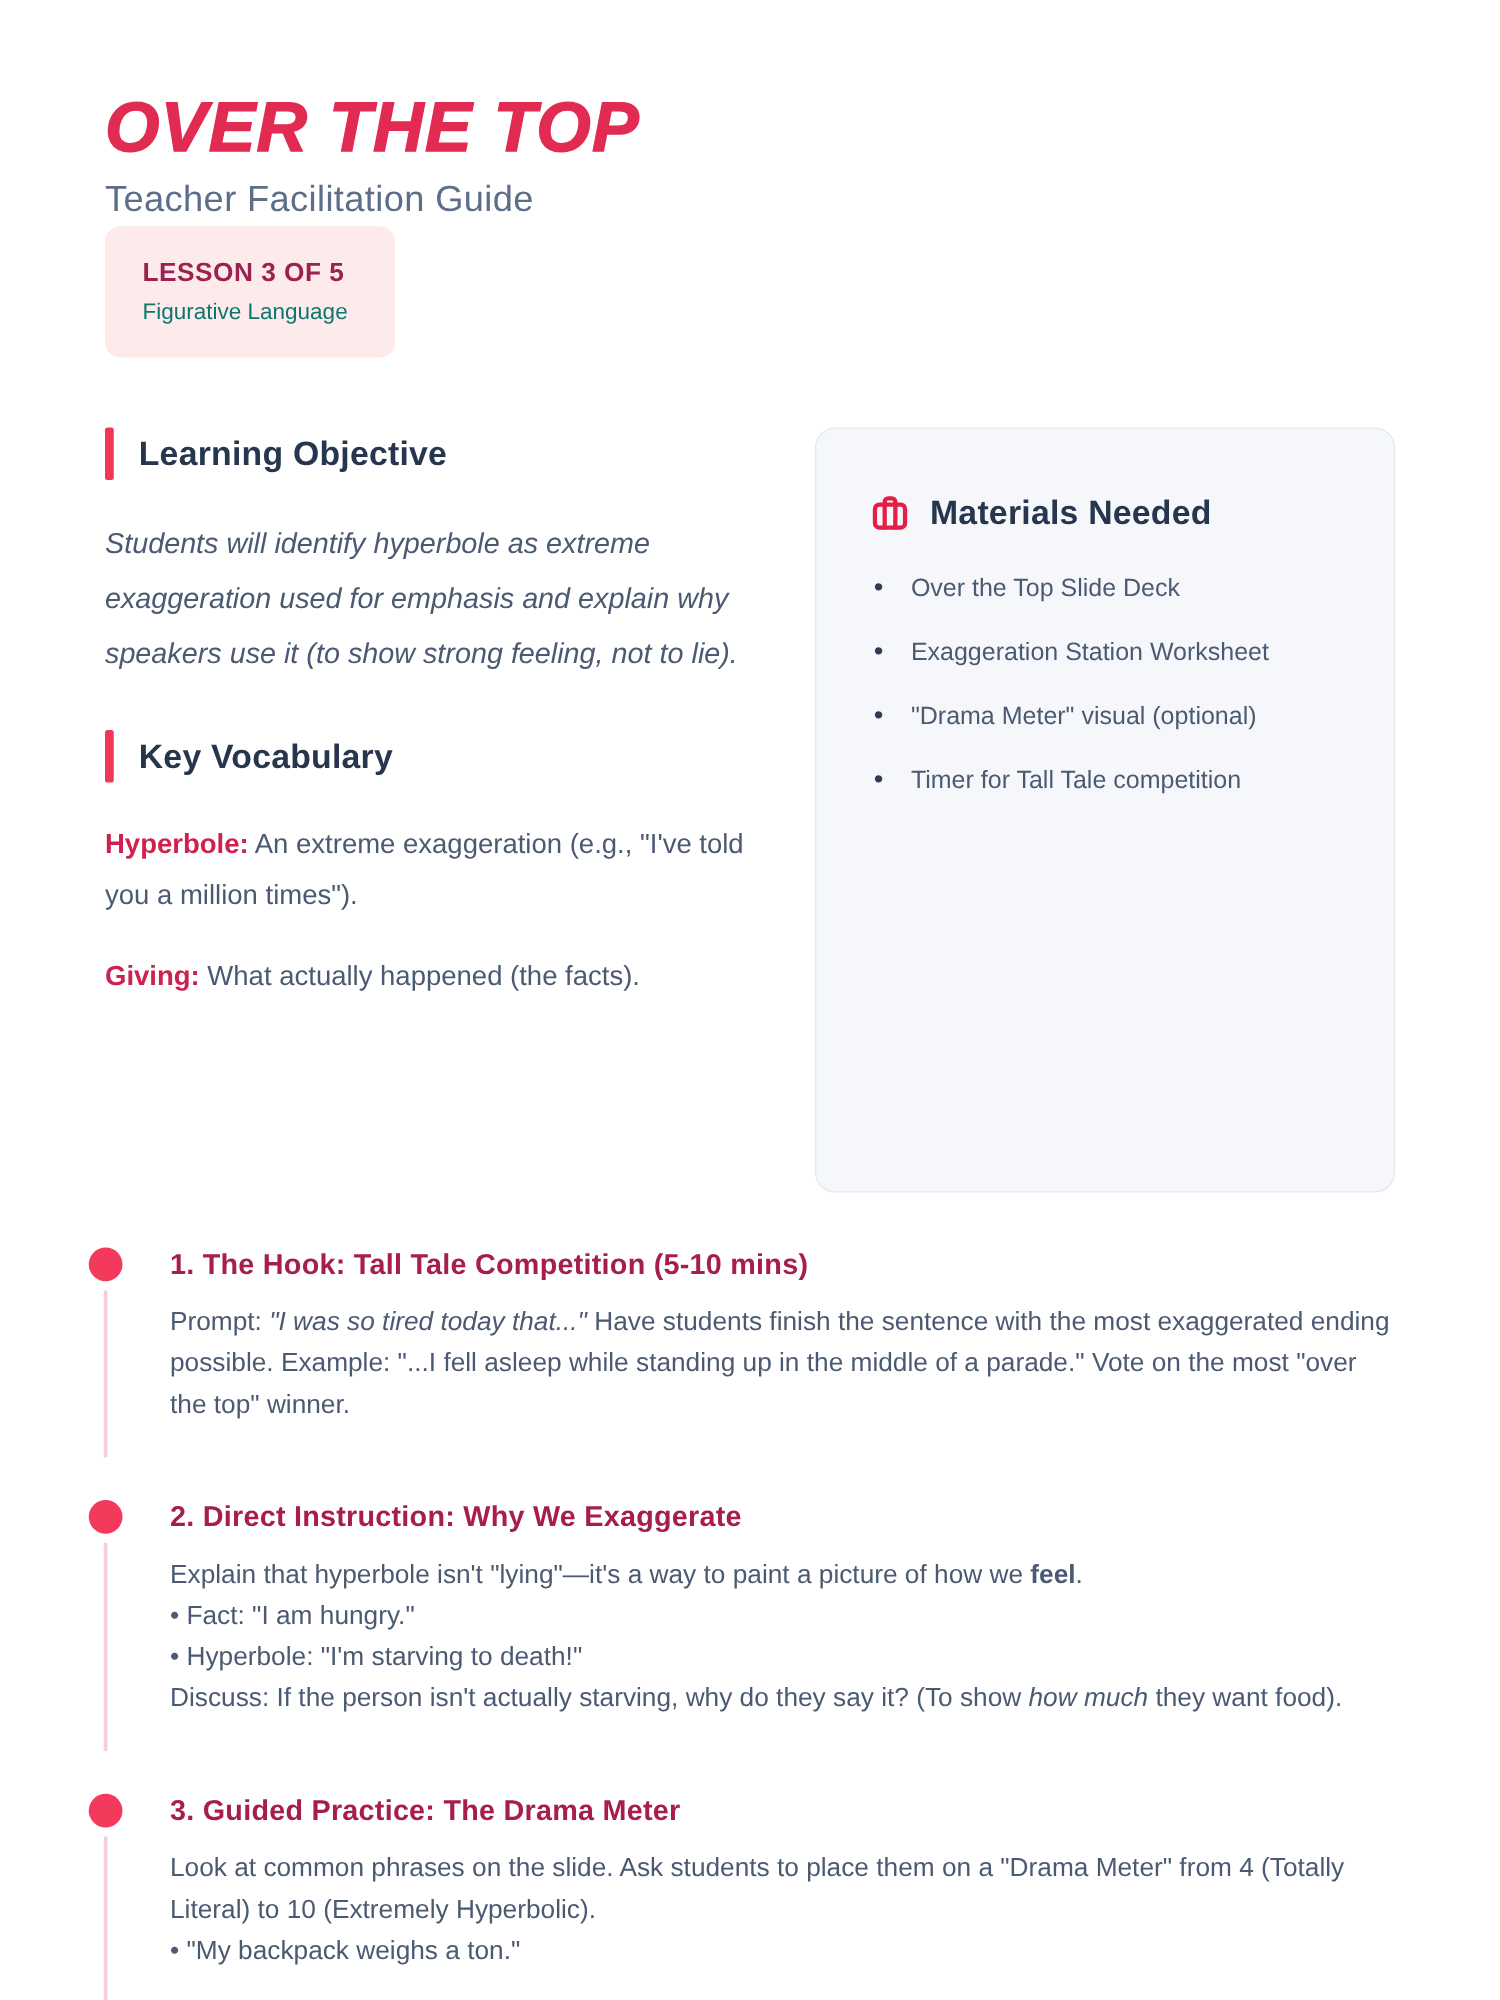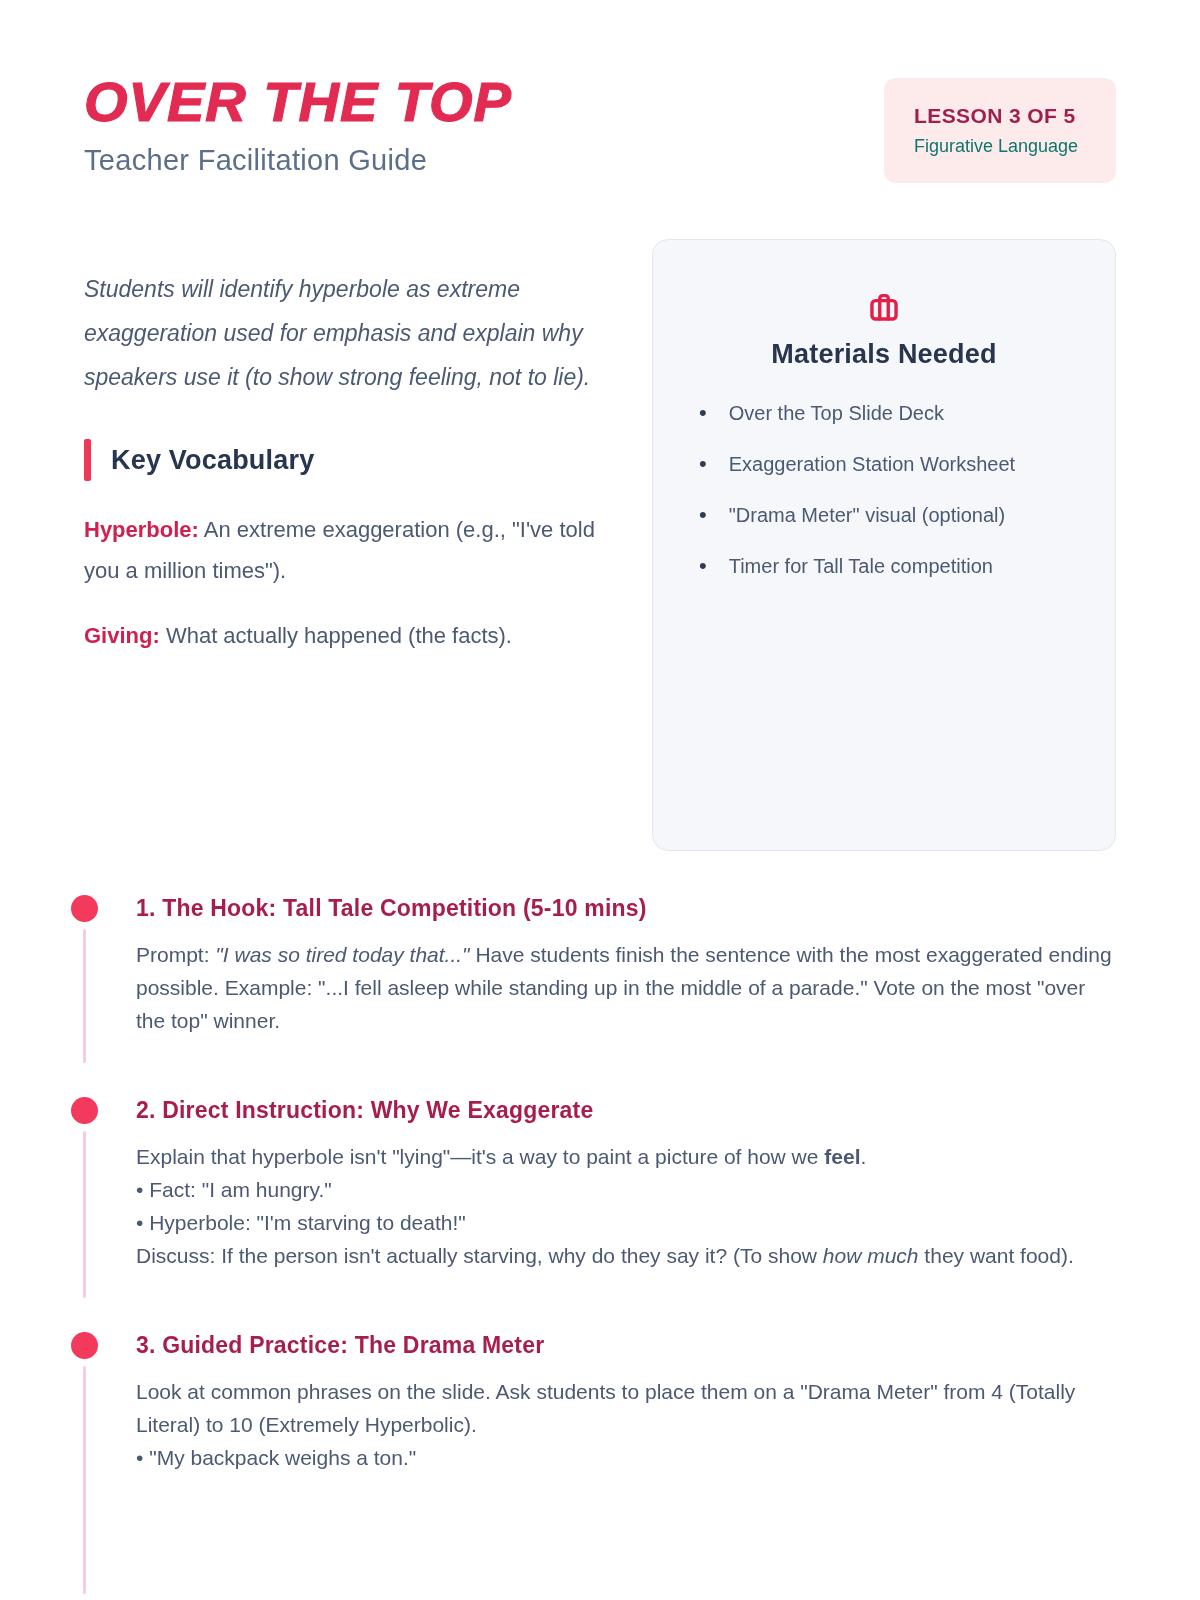--- a/index.html
+++ b/index.html
@@ -7,21 +7,21 @@
   body {
     height:1600px;
     overflow:hidden;
     background:#ffffff;
     font-family:"Liberation Sans", sans-serif;
     color:#4b5a72;
   }
   .page { width:1200px; padding:74px 84px 0 84px; }
 
   
-  .header { display:flex; justify-content:space-between; align-items:flex-start; }
+  .header { display:flex; justify-content:space-between; align-items:flex-start;flex-direction:column; }
   .doc-title {
     font-size:56px;
     font-weight:bold;
     font-style:italic;
     color:#e22b52;
     letter-spacing:1px;
     -webkit-text-stroke:1.2px #e22b52;
     line-height:1.0;
   }
   .doc-subtitle {
@@ -61,21 +61,21 @@
   .vocab-term { font-weight:bold; color:#ce2150; }
 
   .materials-box {
     flex:1;
     background:#f5f7fa;
     border:1px solid #e3e8f0;
     border-radius:16px;
     padding:50px 42px;
     min-height:612px;
   }
-  .materials-heading { display:flex; align-items:center; gap:15px;flex-direction:column; }
+  .materials-heading { display:flex; align-items:center; gap:15px; }
   .materials-heading h2 { font-size:27px; font-weight:bold; color:#27364e; letter-spacing:0.2px; }
   .briefcase { width:34px; height:34px; flex:none; }
   .materials-list { list-style:none; margin-top:30px; }
   .materials-list li {
     display:flex; align-items:baseline;
     font-size:20px; color:#4b5a72;
     margin-top:25px;
   }
   .materials-list li::before {
     content:"•";
@@ -128,20 +128,24 @@
     </div>
     <div class="lesson-badge">
       <div class="line1">LESSON 3 OF 5</div>
       <div class="line2">Figurative Language</div>
     </div>
   </div>
 
   <div class="two-col">
     <div class="left-col">
 
+      <div class="section-heading">
+        <span class="accent-bar"></span>
+        <h2>Learning Objective</h2>
+      </div>
       <p class="objective-text">Students will identify hyperbole as extreme exaggeration used for emphasis and explain why speakers use it (to show strong feeling, not to lie).</p>
 
       <div class="vocab-section">
         <div class="section-heading">
           <span class="accent-bar"></span>
           <h2>Key Vocabulary</h2>
         </div>
         <p class="vocab-entry"><span class="vocab-term">Hyperbole:</span><span> An extreme exaggeration (e.g., "I've told you a million times").</span></p>
         <p class="vocab-entry"><span class="vocab-term">Giving:</span><span> What actually happened (the facts).</span></p>
       </div>

